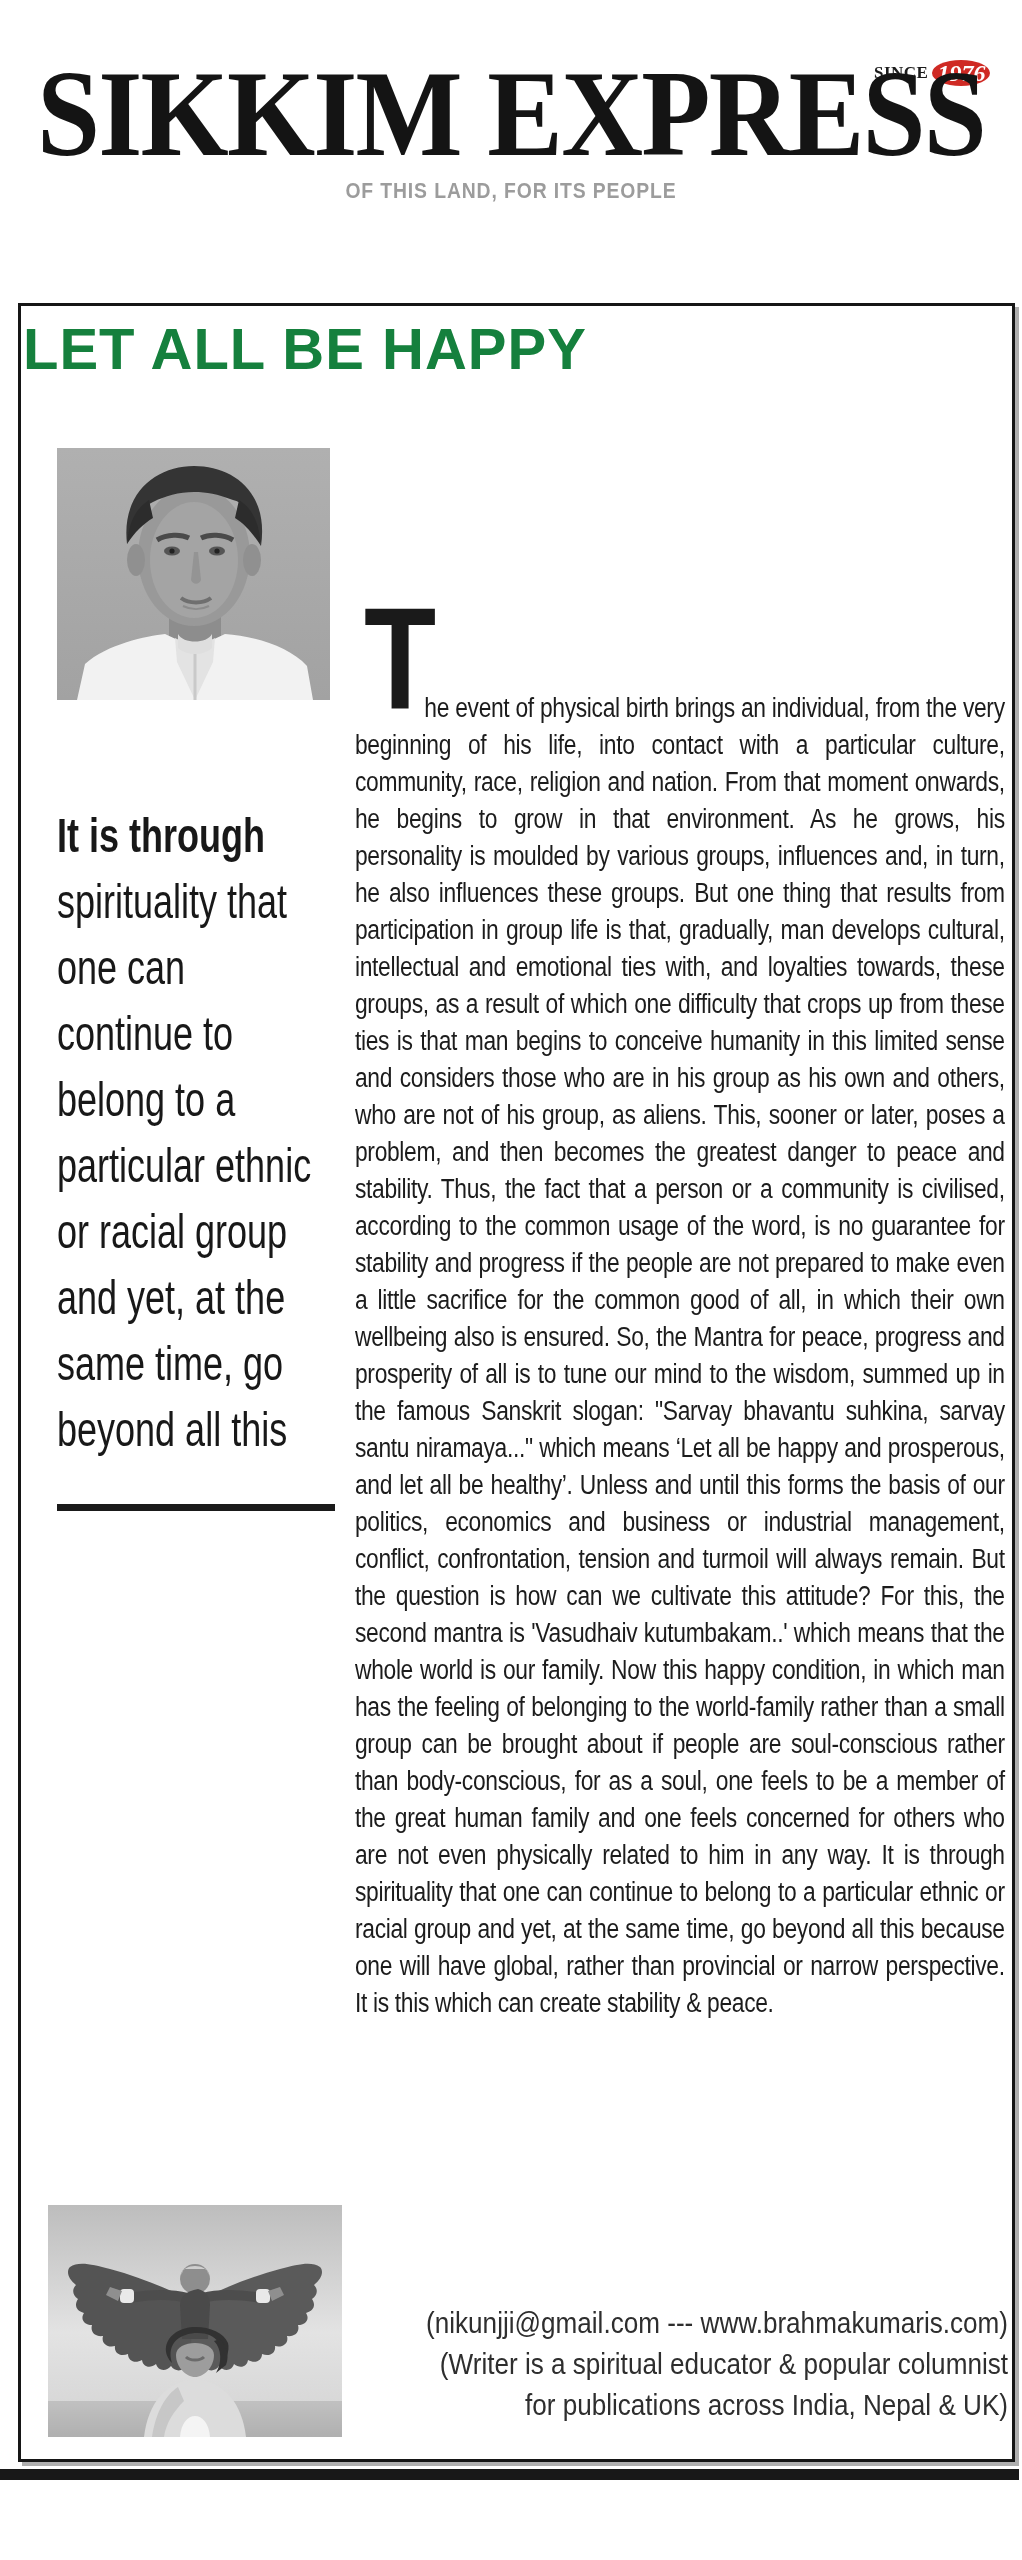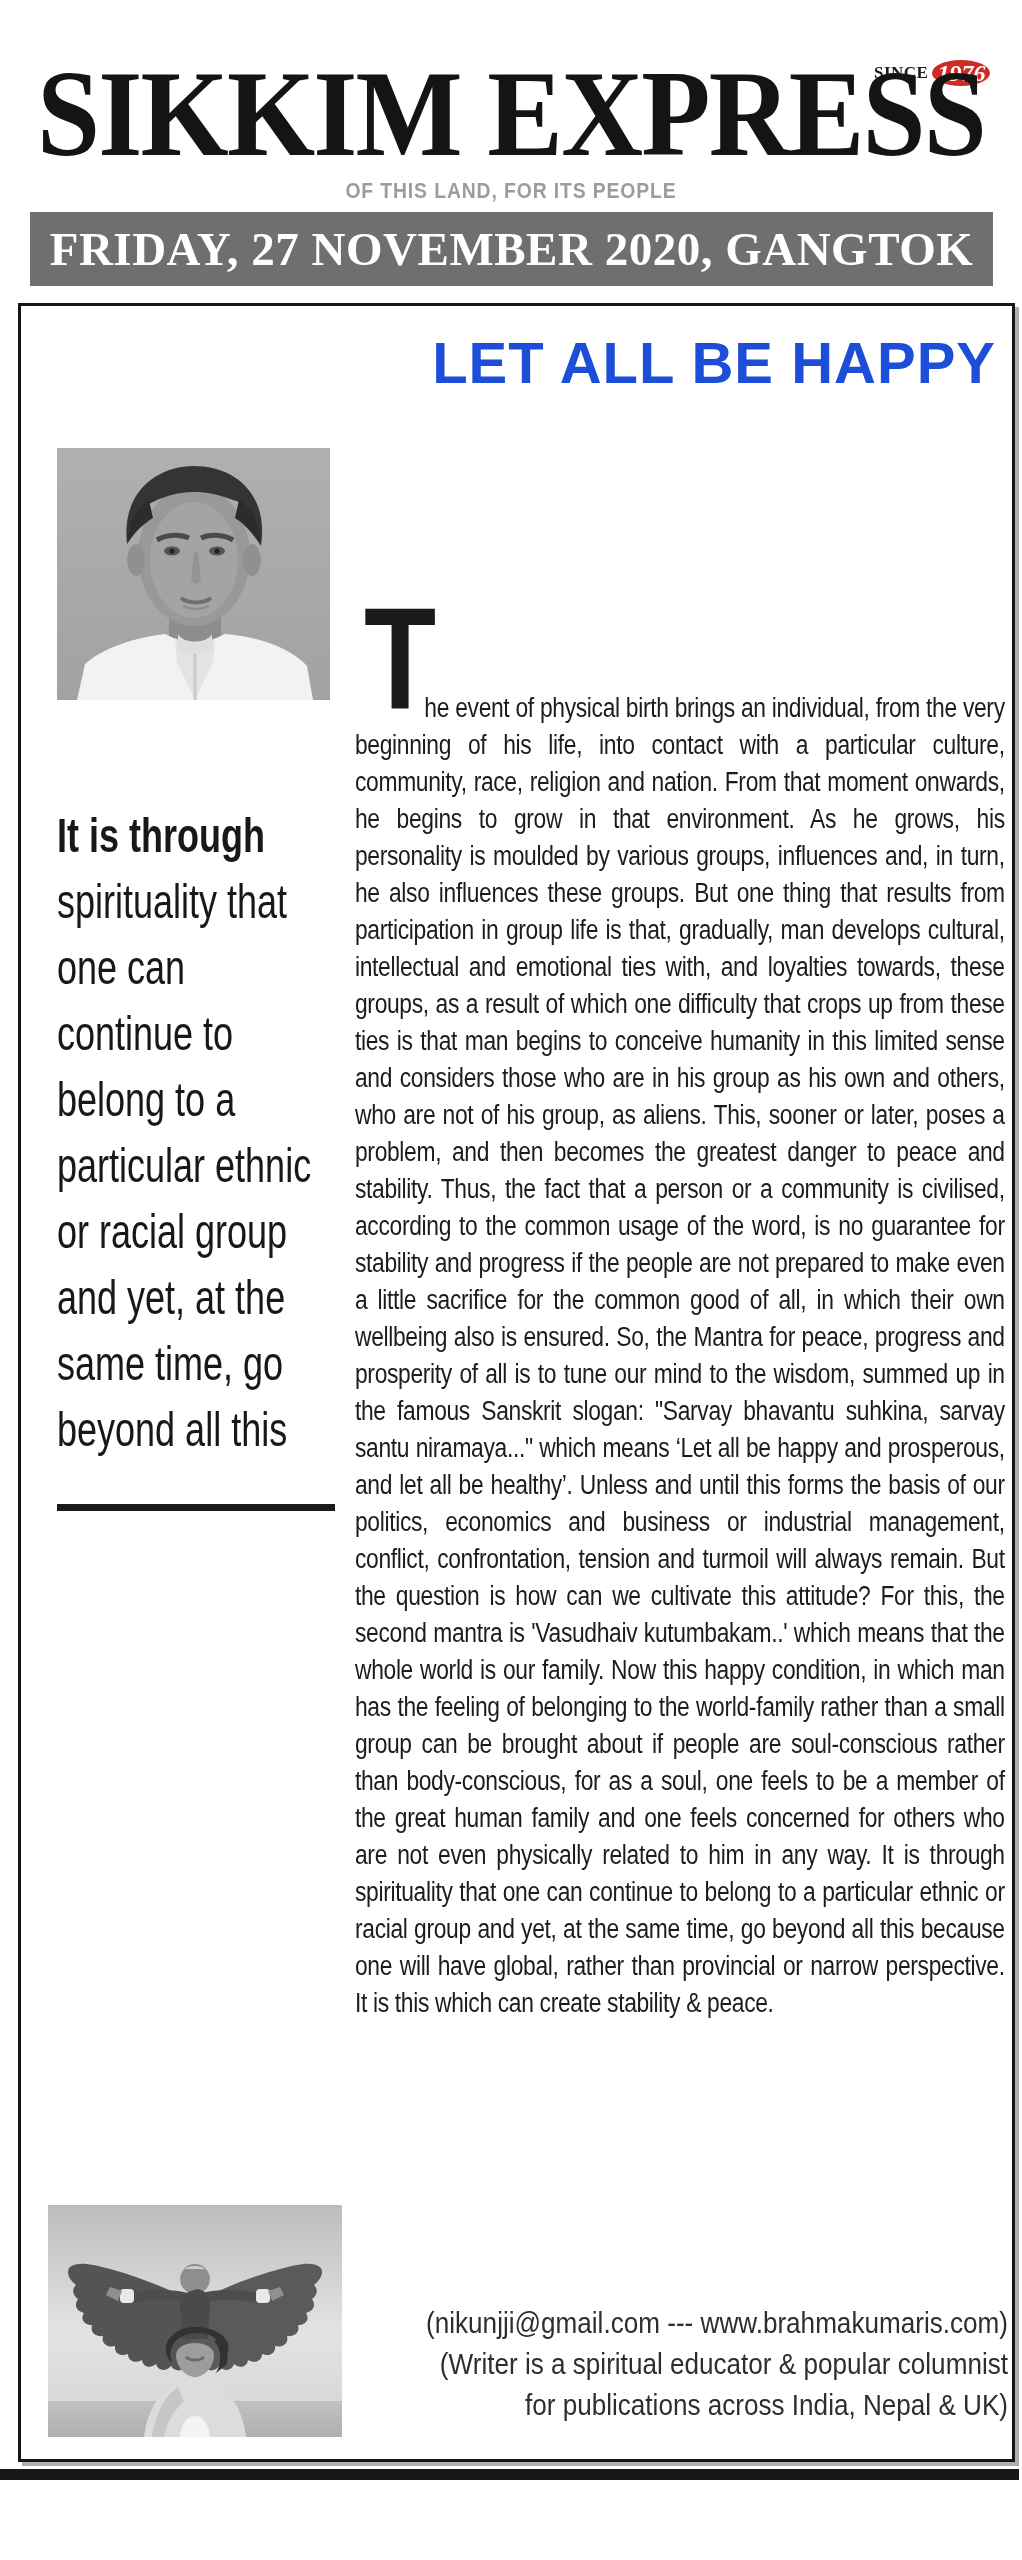--- a/index.html
+++ b/index.html
@@ -21,22 +21,22 @@
            font-size:22px;letter-spacing:1px;color:#9c9c9c;transform:scaleX(0.88);
            transform-origin:center top;white-space:nowrap;}
   .date-banner{position:absolute;left:30px;top:212px;width:963px;height:74px;background:#6f6f6f;
                display:flex;align-items:center;justify-content:center;}
   .date-banner span{font-family:"Liberation Serif",serif;font-weight:bold;font-size:47px;
                     letter-spacing:.5px;color:#ffffff;white-space:nowrap;}
 
   
   .article-box{position:absolute;left:18px;top:303px;width:991px;height:2153px;background:#fff;
                border:3px solid #161616;box-shadow:4px 4px 0 rgba(110,110,110,.55);}
-  .headline{position:absolute;left:0;right:0;top:8px;margin:16px;text-align:right;
-            font-weight:bold;font-size:58px;line-height:66px;letter-spacing:1px;color:#1d4ed8;}
+  .headline{position:absolute;left:0;right:0;top:8px;margin:2px;text-align:left;
+            font-weight:bold;font-size:58px;line-height:66px;letter-spacing:1px;color:#15803d;}
   .hl-line{display:block;white-space:nowrap;}
 
   .portrait{position:absolute;left:36px;top:142px;width:273px;height:252px;overflow:hidden;}
   .portrait svg{display:block;width:100%;height:100%;}
 
   .author-banner{position:absolute;left:315px;top:142px;width:667px;height:109px;background:#a9a9a9;
                  display:flex;align-items:center;justify-content:center;}
   .author-banner span{font-weight:bold;font-size:54px;color:#ffffff;white-space:nowrap;
                       transform:scaleX(0.66);transform-origin:center center;}
 
@@ -72,23 +72,20 @@
 
   <header>
     <div class="since-badge">
       <span class="since-label">SINCE</span>
       <span class="since-year">1976</span>
     </div>
     <h1 class="logo">SIKKIM EXPRESS</h1>
     <div class="tagline">OF THIS LAND, FOR ITS PEOPLE</div>
   </header>
 
-  <div class="date-banner">
-    <span>FRIDAY, 27 NOVEMBER 2020, GANGTOK</span>
-  </div>
 
   <section class="article-box">
 
     <h2 class="headline">
       <span class="hl-line">LET ALL BE HAPPY</span>
     </h2>
 
     <div class="portrait">
       <svg viewBox="0 0 273 252" preserveAspectRatio="none">
         <defs>

